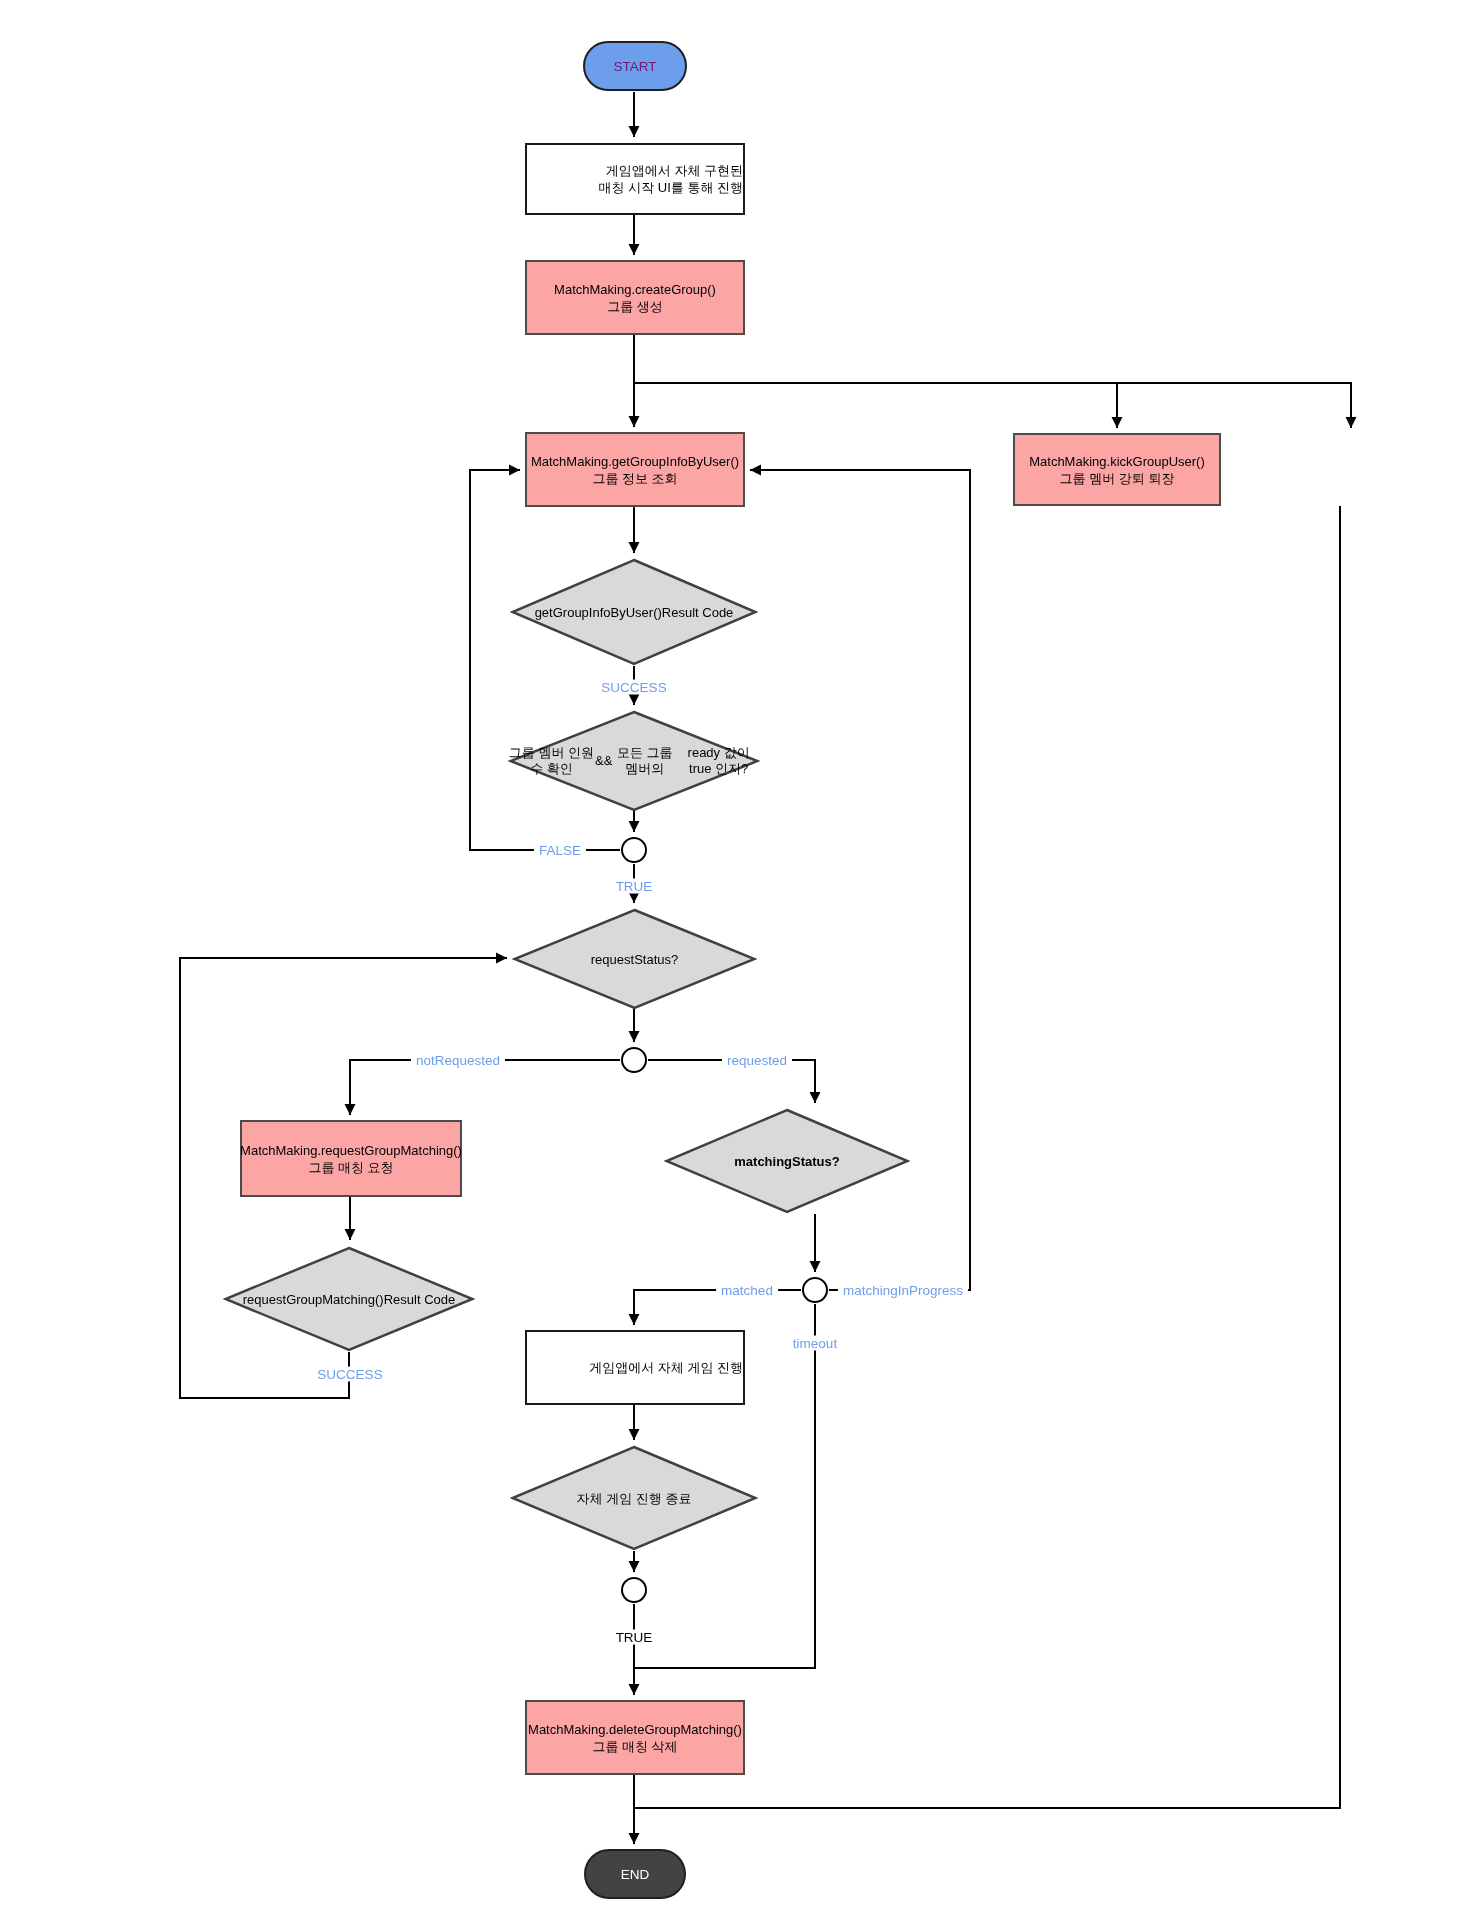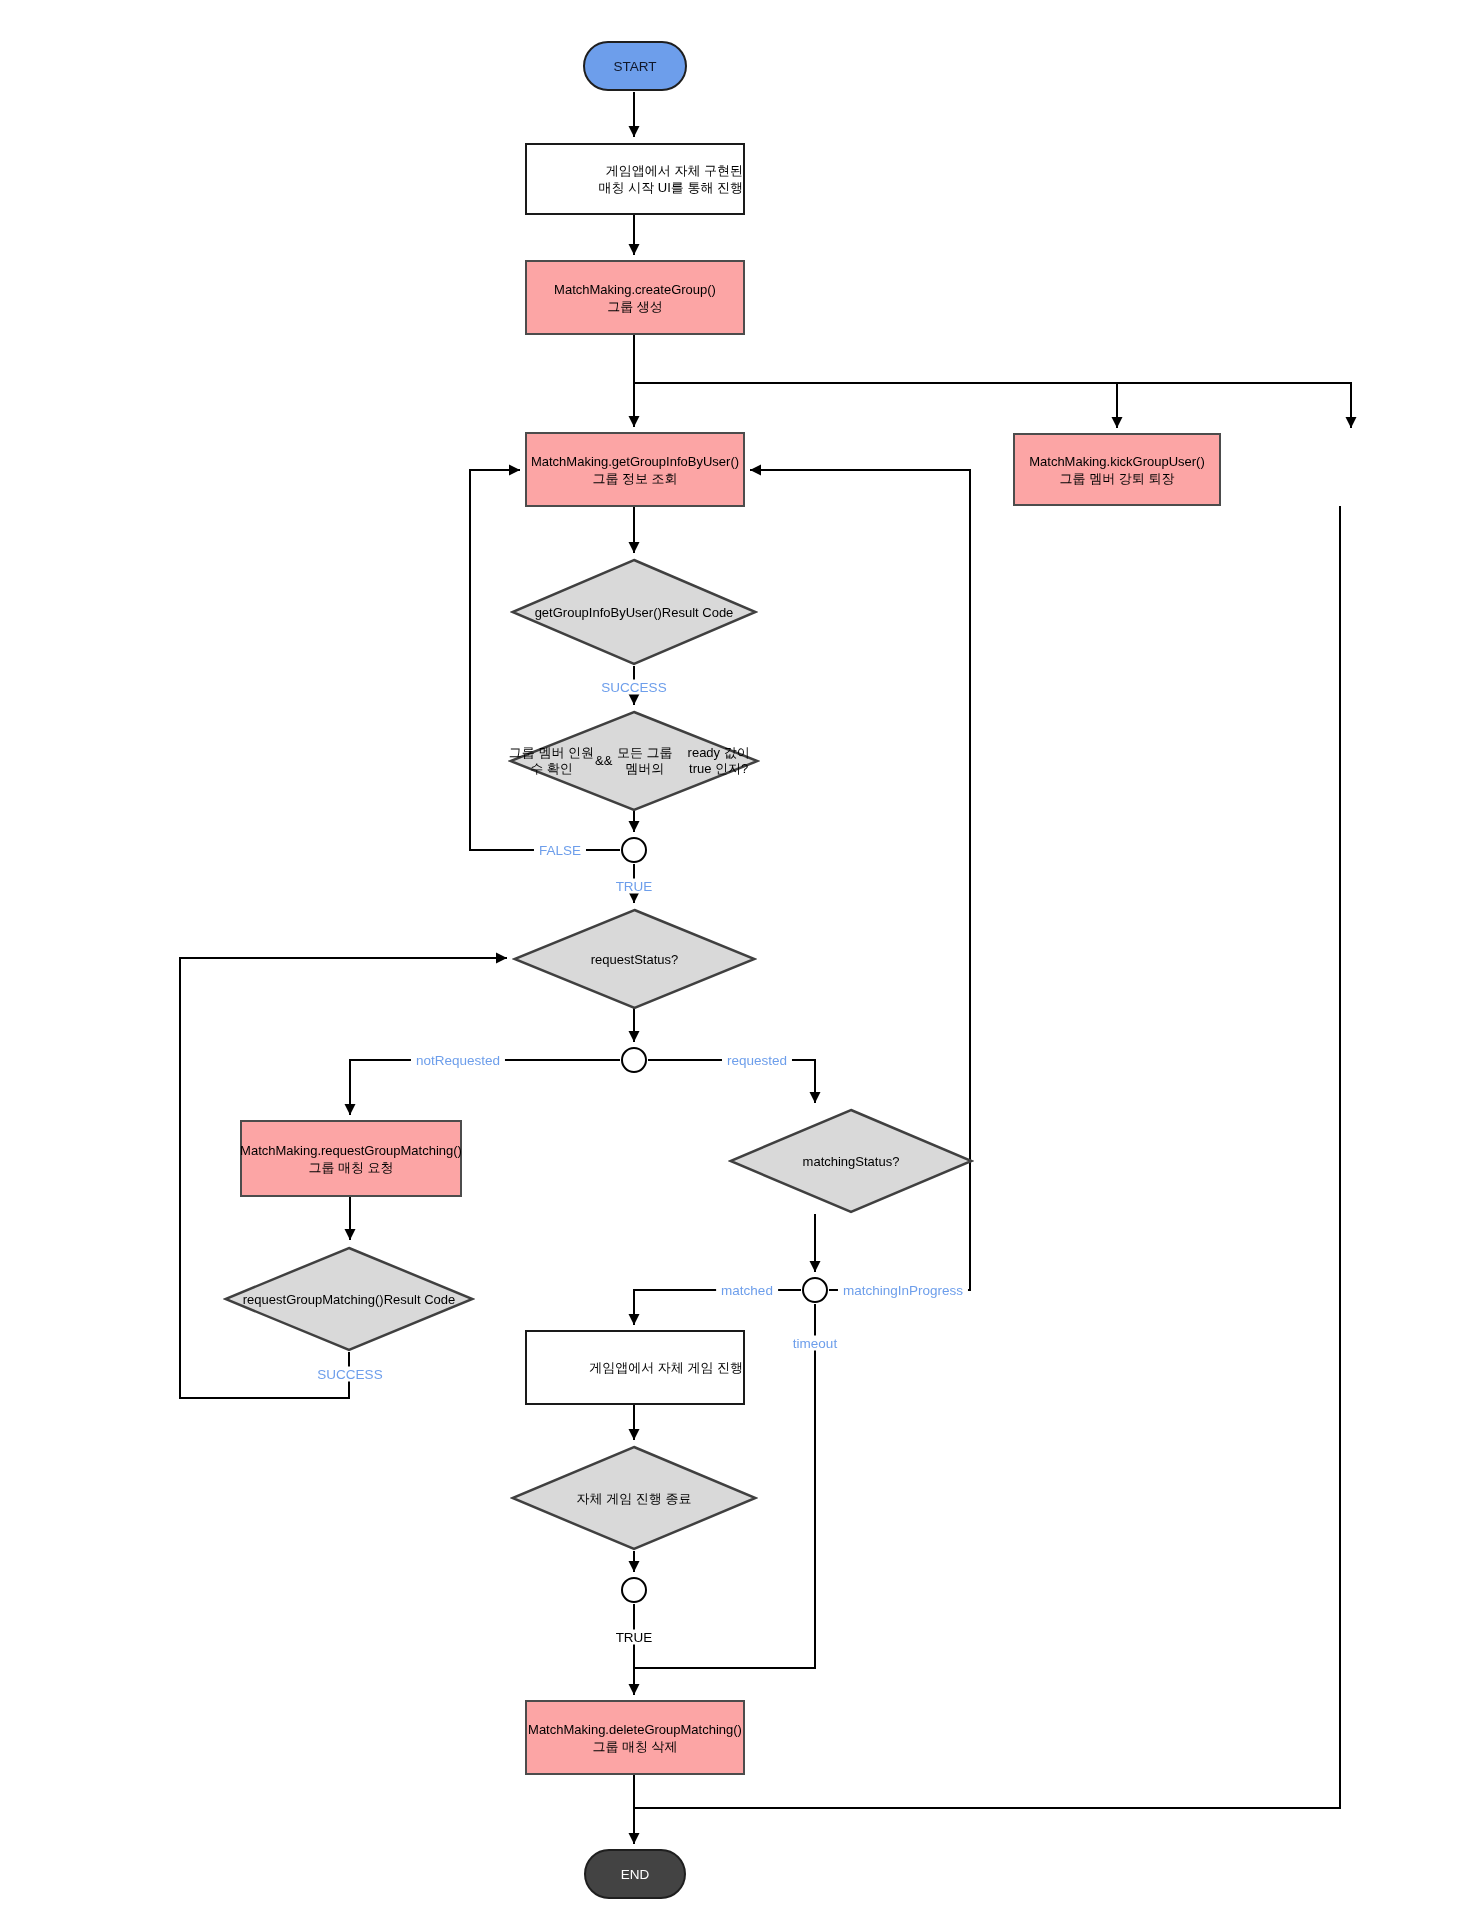--- a/index.html
+++ b/index.html
@@ -1,21 +1,21 @@
 <!DOCTYPE html>
 <html><head>
 <meta charset="utf-8">
 <style>
   html,body{margin:0;padding:0;background:#ffffff;}
   body{width:1460px;height:1920px;position:relative;font-family:"Liberation Sans",sans-serif;color:#000;}
   .canvas{position:absolute;left:0;top:0;width:1460px;height:1920px;}
   svg.edges{position:absolute;left:0;top:0;z-index:1;}
   .node{position:absolute;z-index:2;box-sizing:border-box;display:flex;flex-direction:column;align-items:center;justify-content:center;text-align:center;font-size:13px;line-height:17px;}
   .pill{border-radius:26px;border:2.5px solid #1f1f1f;font-size:13.5px;}
-  .pill.start{background:#6d9eeb;color:#0f172a;}
+  .pill.start{background:#6d9eeb;color:#701a75;}
   .pill.end{background:#434343;color:#ffffff;}
   .proc{border:2.5px solid #4c4c4c;background:#fca5a5;}
   .io{border:2.5px solid #1a1a1a;background:#ffffff;align-items:flex-end;}
   .diamond{border:none;background:transparent;padding:0;}
   .diamond>svg{position:absolute;left:0;top:0;}
   .dlabel{position:absolute;inset:0;display:flex;flex-direction:row;align-items:center;justify-content:center;text-align:center;}
   .junction{position:absolute;z-index:3;width:26px;height:26px;border-radius:50%;background:#fff;border:2.5px solid #000;box-sizing:border-box;transform:translate(-50%,-50%);}
   .edge-label{position:absolute;z-index:4;transform:translate(-50%,-50%);background:#ffffff;padding:0 5px;color:#6d9eeb;font-size:13.5px;white-space:nowrap;}
   .edge-label.dark{color:#000;}
 </style>
@@ -122,21 +122,21 @@
   <div class="node diamond" style="left:223px;top:1246px;width:252px;height:106px;">
     <svg width="252" height="106">
         <polygon points="126,2 249.5,53 126,104 2.5,53" fill="#d9d9d9" stroke="#404040" stroke-width="2.5"></polygon>
       </svg>
     <div class="dlabel">
       <div>requestGroupMatching()</div>
       <div>Result Code</div>
     </div>
   </div>
 
-  <div class="node diamond" style="left:728px;top:1108px;width:246px;height:106px;">
+  <div class="node diamond" style="left:664px;top:1108px;width:246px;height:106px;font-weight:bold;">
     <svg width="246" height="106">
         <polygon points="123,2 243.5,53 123,104 2.5,53" fill="#d9d9d9" stroke="#404040" stroke-width="2.5"></polygon>
       </svg>
     <div class="dlabel">
       <div>matchingStatus?</div>
     </div>
   </div>
 
   <div class="node diamond" style="left:510px;top:1445px;width:248px;height:106px;">
     <svg width="248" height="106">

